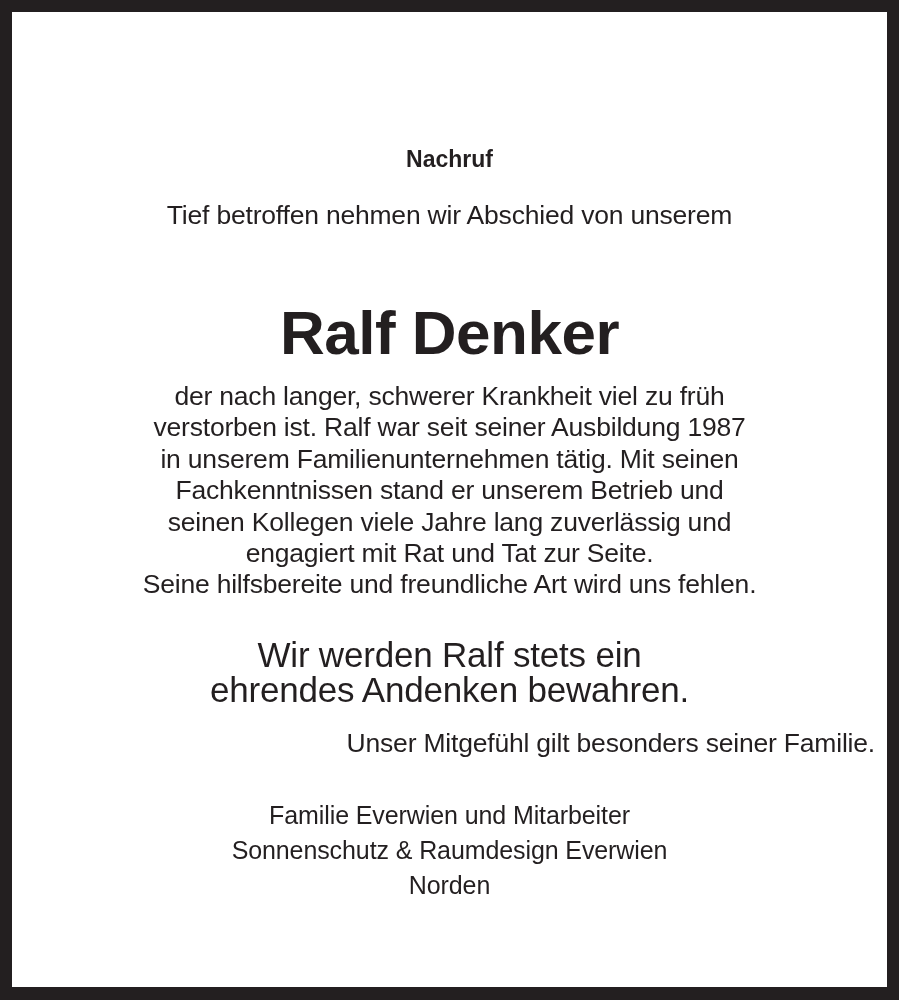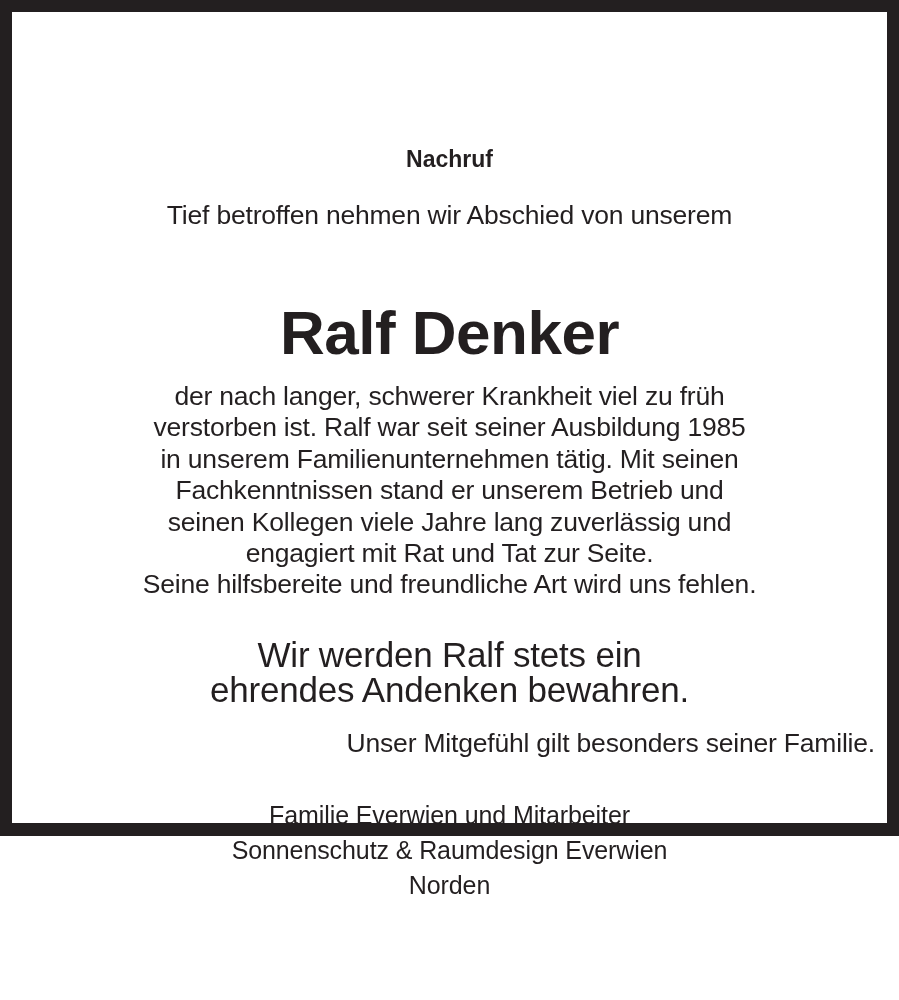--- a/index.html
+++ b/index.html
@@ -11,21 +11,21 @@
       width: 899px;
       height: 1000px;
       position: relative;
       overflow: hidden;
     }
     .frame {
       position: absolute;
       left: 0;
       top: 0;
       width: 899px;
-      height: 836px;
+      height: 1000px;
       box-sizing: border-box;
       border-left: 12px solid #231f20;
       border-top: 12px solid #231f20;
       border-right: 12px solid #231f20;
       border-bottom: 13px solid #231f20;
       background: #ffffff;
     }
     .content {
       position: absolute;
       left: 12px;
@@ -107,21 +107,21 @@
     <div class="line title">Nachruf</div>
 
     <div class="block intro">
       <span>Tief betroffen nehmen wir Abschied von unserem</span>
     </div>
 
     <div class="line name">Ralf Denker</div>
 
     <div class="block body-text">
       <span>der nach langer, schwerer Krankheit viel zu früh</span>
-      <span>verstorben ist. Ralf war seit seiner Ausbildung 1985</span>
+      <span>verstorben ist. Ralf war seit seiner Ausbildung 1987</span>
       <span>in unserem Familienunternehmen tätig. Mit seinen</span>
       <span>Fachkenntnissen stand er unserem Betrieb und</span>
       <span>seinen Kollegen viele Jahre lang zuverlässig und</span>
       <span>engagiert mit Rat und Tat zur Seite.</span>
       <span>Seine hilfsbereite und freundliche Art wird uns fehlen.</span>
     </div>
 
     <div class="block remember">
       <span>Wir werden Ralf stets ein</span>
       <span>ehrendes Andenken bewahren.</span>

